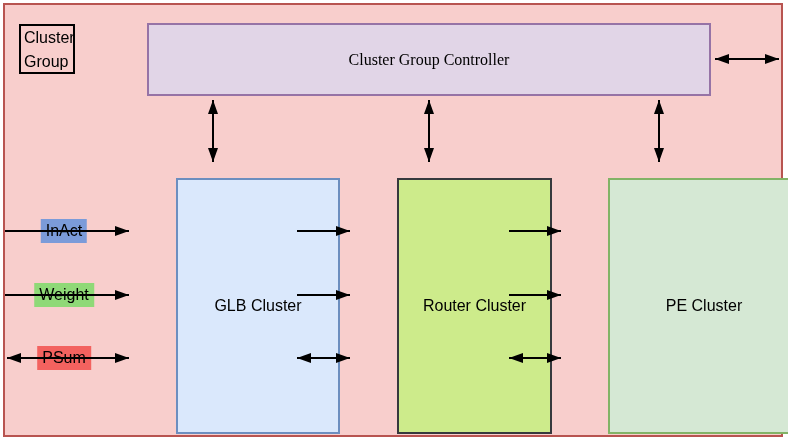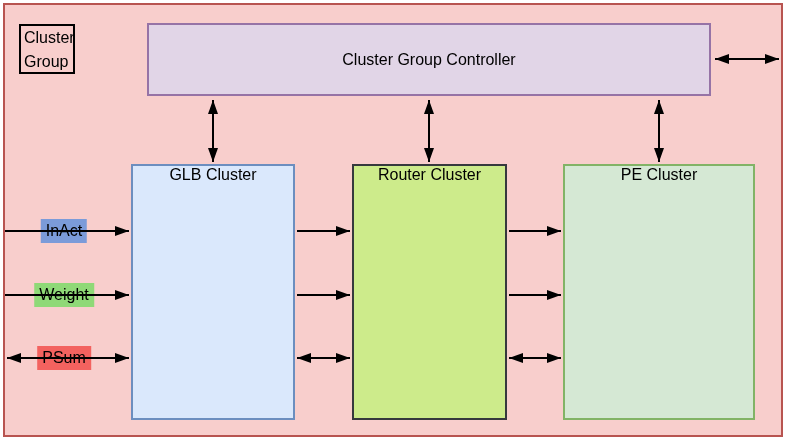--- a/index.html
+++ b/index.html
@@ -22,26 +22,27 @@
     border: 2px solid #000; padding: 0 0 5px 3px;
     font-size: 16px; line-height: 24px; box-sizing: border-box;
   }
 
   .controller {
     position: absolute; left: 147px; top: 23px; width: 560px; height: 69px;
     background: var(--controller-fill, #e1d5e7);
     border: 2px solid var(--controller-border, #9673a6);
     display: flex; align-items: center; justify-content: center;
     font-size: 16px;
+    font-family: Liberation Serif, serif;
   }
 
   .cluster {
-    position: absolute; top: 164px; height: 252px;
-    display: flex; justify-content: center;
-    font-size: 16px; border: 2px solid #000;
+    position: absolute; top: 178px; height: 252px;
+    display: flex; align-items: center; justify-content: center;
+    font-size: 16px; border: 2px solid #000; margin-left: 45px;
   }
   .cluster.glb    { left: 131px; width: 160px; background: var(--glb-fill, #dae8fc);    border-color: var(--glb-border, #6c8ebf); }
   .cluster.router { left: 352px; width: 151px; background: var(--router-fill, #cdeb8b); border-color: var(--router-border, #36393d); }
   .cluster.pe     { left: 563px; width: 188px; background: var(--pe-fill, #d5e8d4);     border-color: var(--pe-border, #82b366); }
 
   .signal-label {
     position: absolute; left: 64px; transform: translateX(-50%);
     height: 24px; line-height: 24px; padding: 0 5px;
     font-size: 16px; white-space: nowrap;
   }

